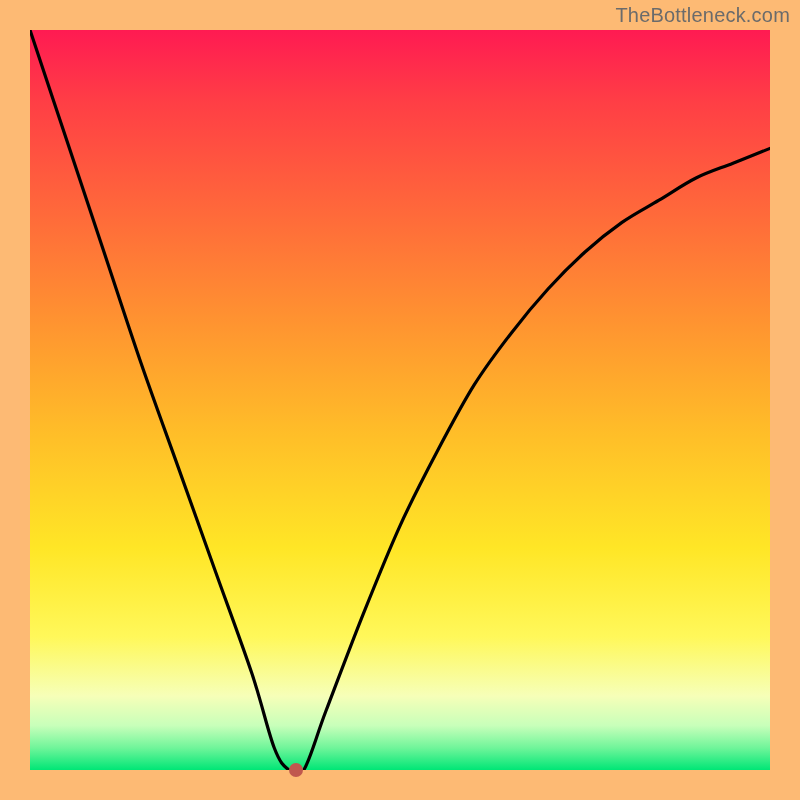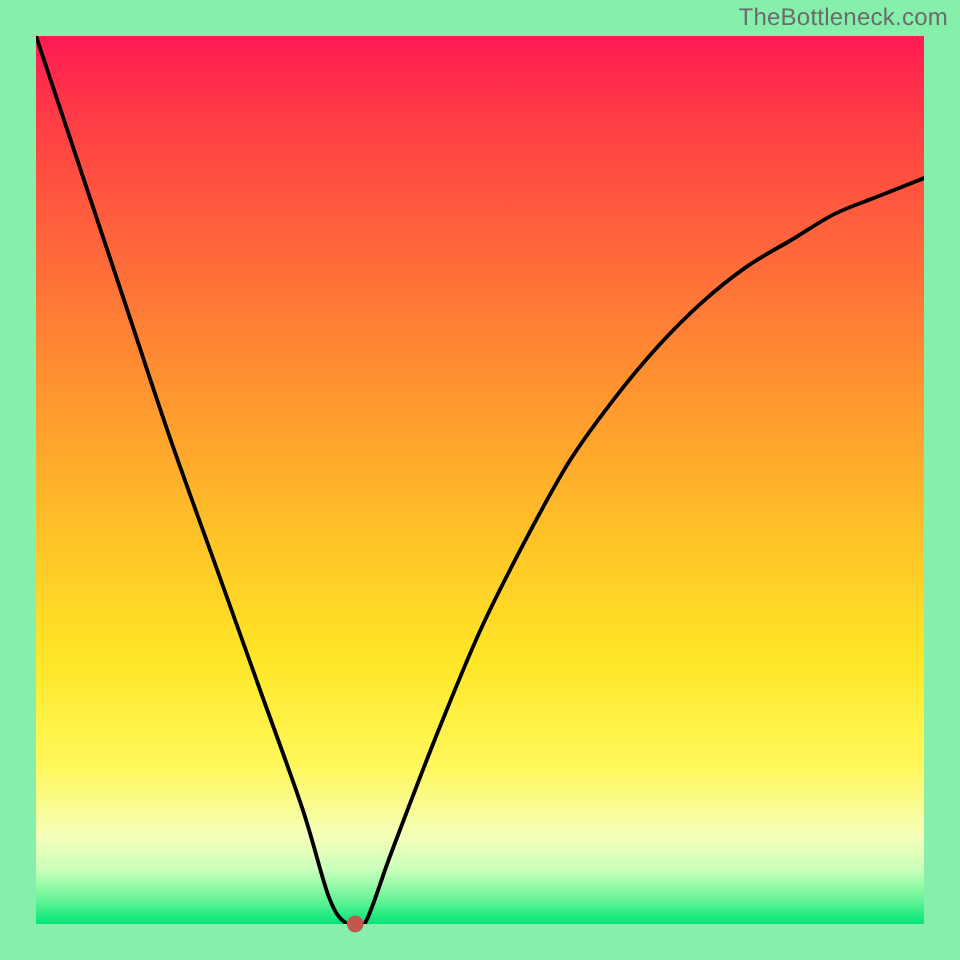--- a/index.html
+++ b/index.html
@@ -10,21 +10,21 @@
     background: #000;
     overflow: hidden;
     font-family: Arial, Helvetica, sans-serif;
   }
   .frame {
     position: absolute;
     top: 0;
     left: 0;
     width: 800px;
     height: 800px;
-    background: #86efac;
+    background: #fdba74;
   }
   .plot {
     position: absolute;
     top: 30px;
     left: 30px;
     width: 740px;
     height: 740px;
     
     background: linear-gradient(to bottom,
       #ff1a52 0%,

